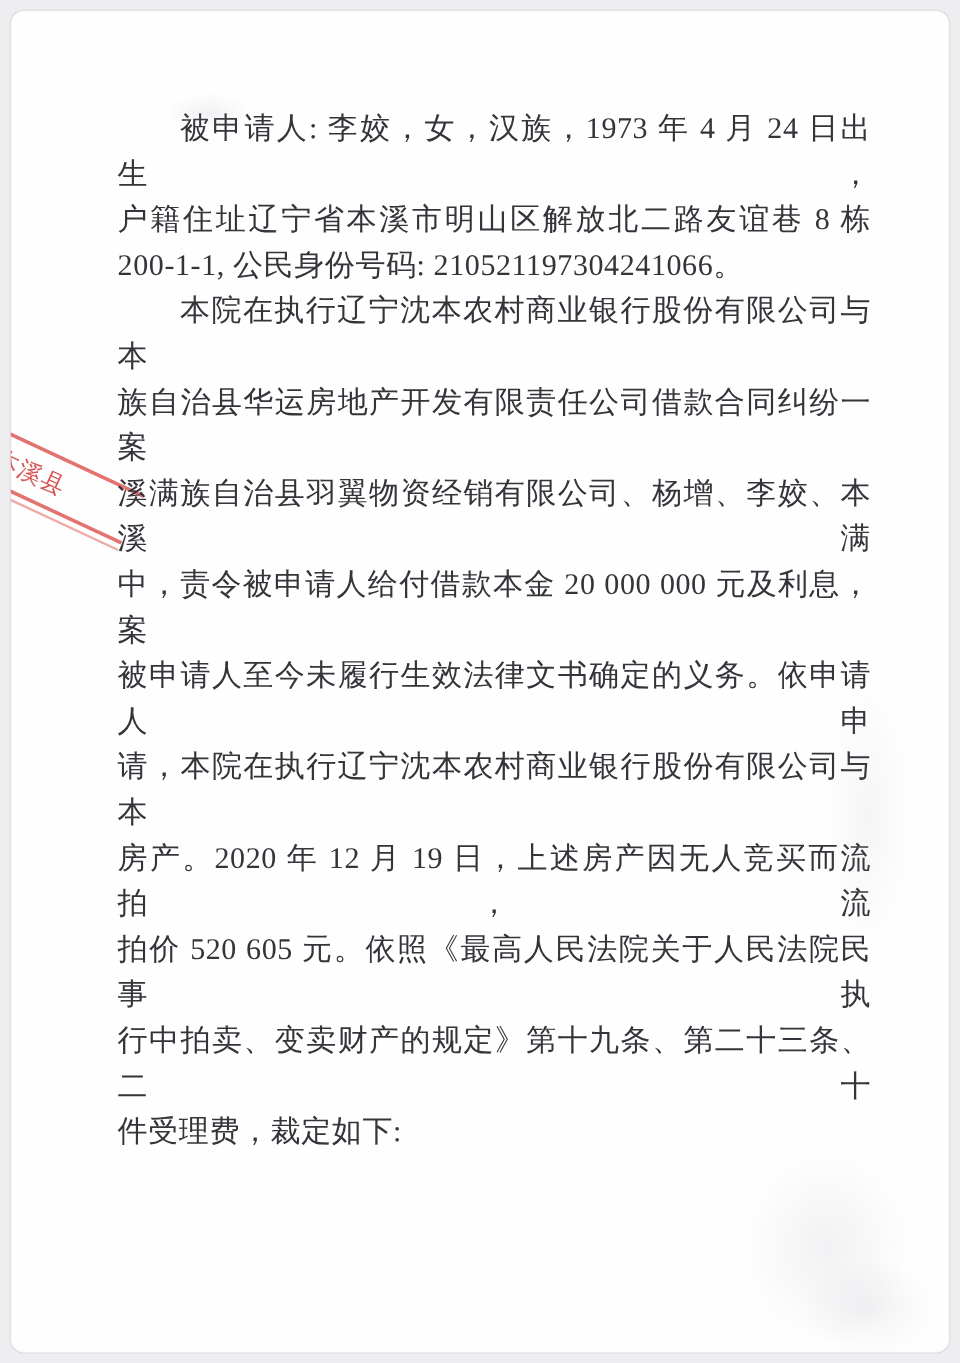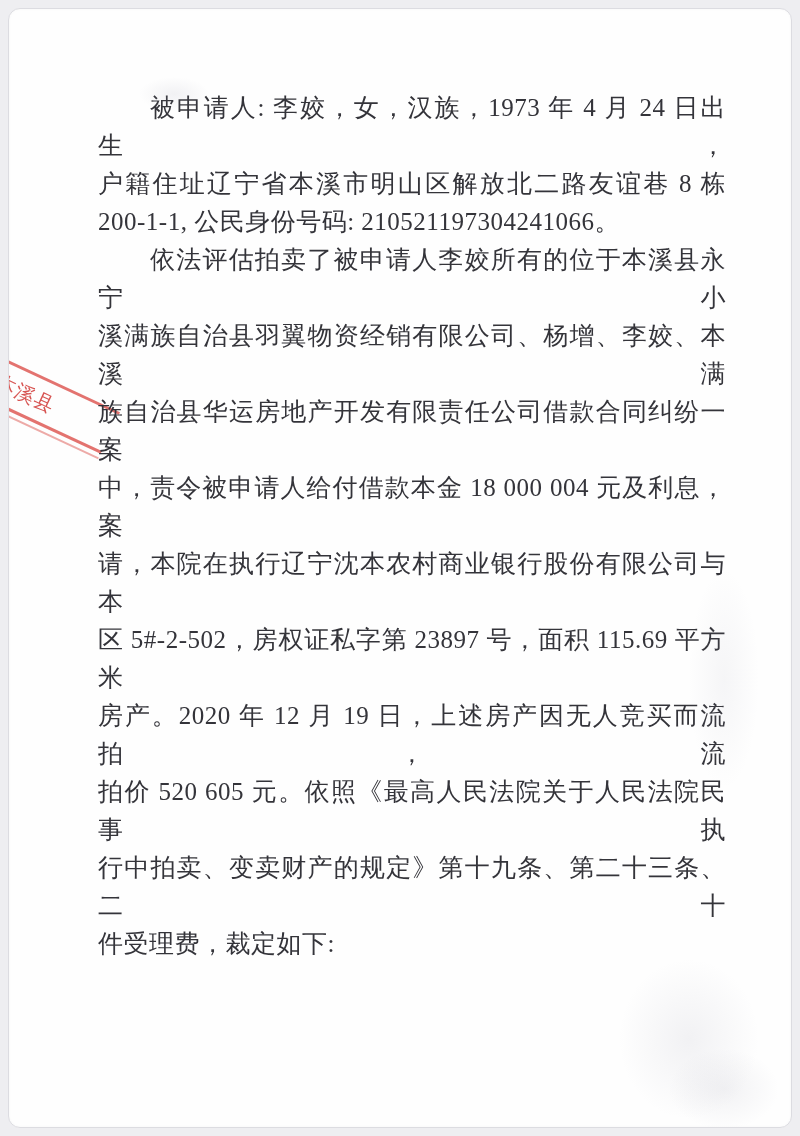--- a/index.html
+++ b/index.html
@@ -91,26 +91,26 @@
 
   <div class="text-block">
 
     <div class="para">
       <div class="line first">被申请人: 李姣，女，汉族，1973 年 4 月 24 日出生，</div>
       <div class="line">户籍住址辽宁省本溪市明山区解放北二路友谊巷 8 栋</div>
       <div class="line last">200-1-1, 公民身份号码: 210521197304241066。</div>
     </div>
 
     <div class="para">
-      <div class="line first">依法评估拍卖了被申请人李姣所有的位于本溪县永宁小</div>
+      <div class="line first">本院在执行辽宁沈本农村商业银行股份有限公司与本</div>
+      <div class="line">族自治县华运房地产开发有限责任公司借款合同纠纷一案</div>
       <div class="line">溪满族自治县羽翼物资经销有限公司、杨增、李姣、本溪满</div>
-      <div class="line">族自治县华运房地产开发有限责任公司借款合同纠纷一案</div>
-      <div class="line">中，责令被申请人给付借款本金 18 000 004 元及利息，案</div>
+      <div class="line">中，责令被申请人给付借款本金 20 000 000 元及利息，案</div>
+      <div class="line">被申请人至今未履行生效法律文书确定的义务。依申请人申</div>
       <div class="line">请，本院在执行辽宁沈本农村商业银行股份有限公司与本</div>
-      <div class="line">区 5#-2-502，房权证私字第 23897 号，面积 115.69 平方米</div>
       <div class="line">房产。2020 年 12 月 19 日，上述房产因无人竞买而流拍，流</div>
       <div class="line">拍价 520 605 元。依照《最高人民法院关于人民法院民事执</div>
       <div class="line">行中拍卖、变卖财产的规定》第十九条、第二十三条、二十</div>
       <div class="line last">件受理费，裁定如下:</div>
     </div>
 
   </div>
 
   <div class="smudge s1"></div>
   <div class="smudge s2"></div>

